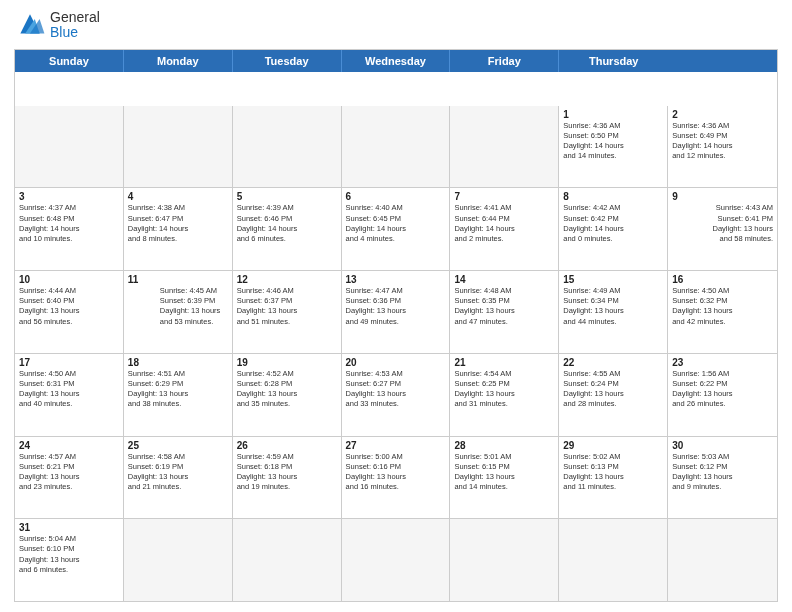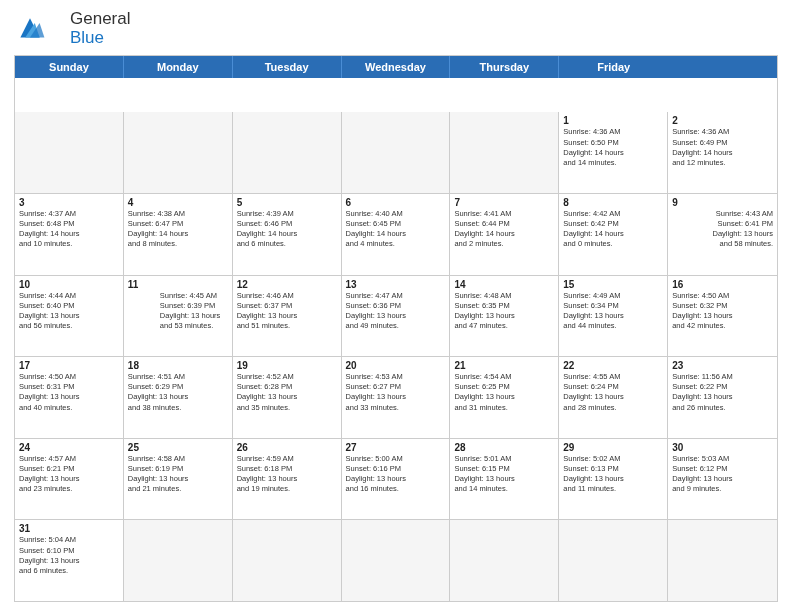--- a/index.html
+++ b/index.html
@@ -23,25 +23,24 @@
       justify-content: space-between;
       align-items: flex-start;
       margin-bottom: 8px;
     }
     .logo {
       display: flex;
       align-items: center;
       gap: 4px;
     }
     .logo-text {
-      font-size: 17px;
+      font-size: 14px;
       color: #333;
       font-weight: normal;
       line-height: 1.1;
-      margin-left: 20px;
     }
     .logo-text span {
       color: #1a75c4;
       font-weight: normal;
     }
     .logo-icon {
       width: 32px;
       height: 28px;
     }
     .title-block {
@@ -135,22 +134,22 @@
       <div class="location"></div>
     </div>
   </div>
 
   <div class="calendar">
     <div class="cal-header">
     <div class="cal-header-cell">Sunday</div>
         <div class="cal-header-cell">Monday</div>
         <div class="cal-header-cell">Tuesday</div>
         <div class="cal-header-cell">Wednesday</div>
+        <div class="cal-header-cell">Friday</div>
         <div class="cal-header-cell">Thursday</div>
-        <div class="cal-header-cell">Friday</div>
       </div>
     <div class="cal-body">
     <div class="cal-row">
           <div class="cal-cell empty"></div>
           <div class="cal-cell empty"></div>
           <div class="cal-cell empty"></div>
           <div class="cal-cell empty"></div>
           <div class="cal-cell empty"></div>
           <div class="cal-cell">
             <div class="cell-day">1</div>
@@ -307,21 +306,21 @@
           </div>
           <div class="cal-cell">
             <div class="cell-day">22</div>
             <div class="cell-info" style="white-space: pre-line;">Sunrise: 4:55 AM
 Sunset: 6:24 PM
 Daylight: 13 hours
 and 28 minutes.</div>
           </div>
           <div class="cal-cell">
             <div class="cell-day">23</div>
-            <div class="cell-info" style="white-space: pre-line;">Sunrise: 11:56 AM
+            <div class="cell-info" style="white-space: pre-line;">Sunrise: 1:56 AM
 Sunset: 6:22 PM
 Daylight: 13 hours
 and 26 minutes.</div>
           </div>
         </div>
         <div class="cal-row">
           <div class="cal-cell">
             <div class="cell-day">24</div>
             <div class="cell-info" style="white-space: pre-line;">Sunrise: 4:57 AM
 Sunset: 6:21 PM

